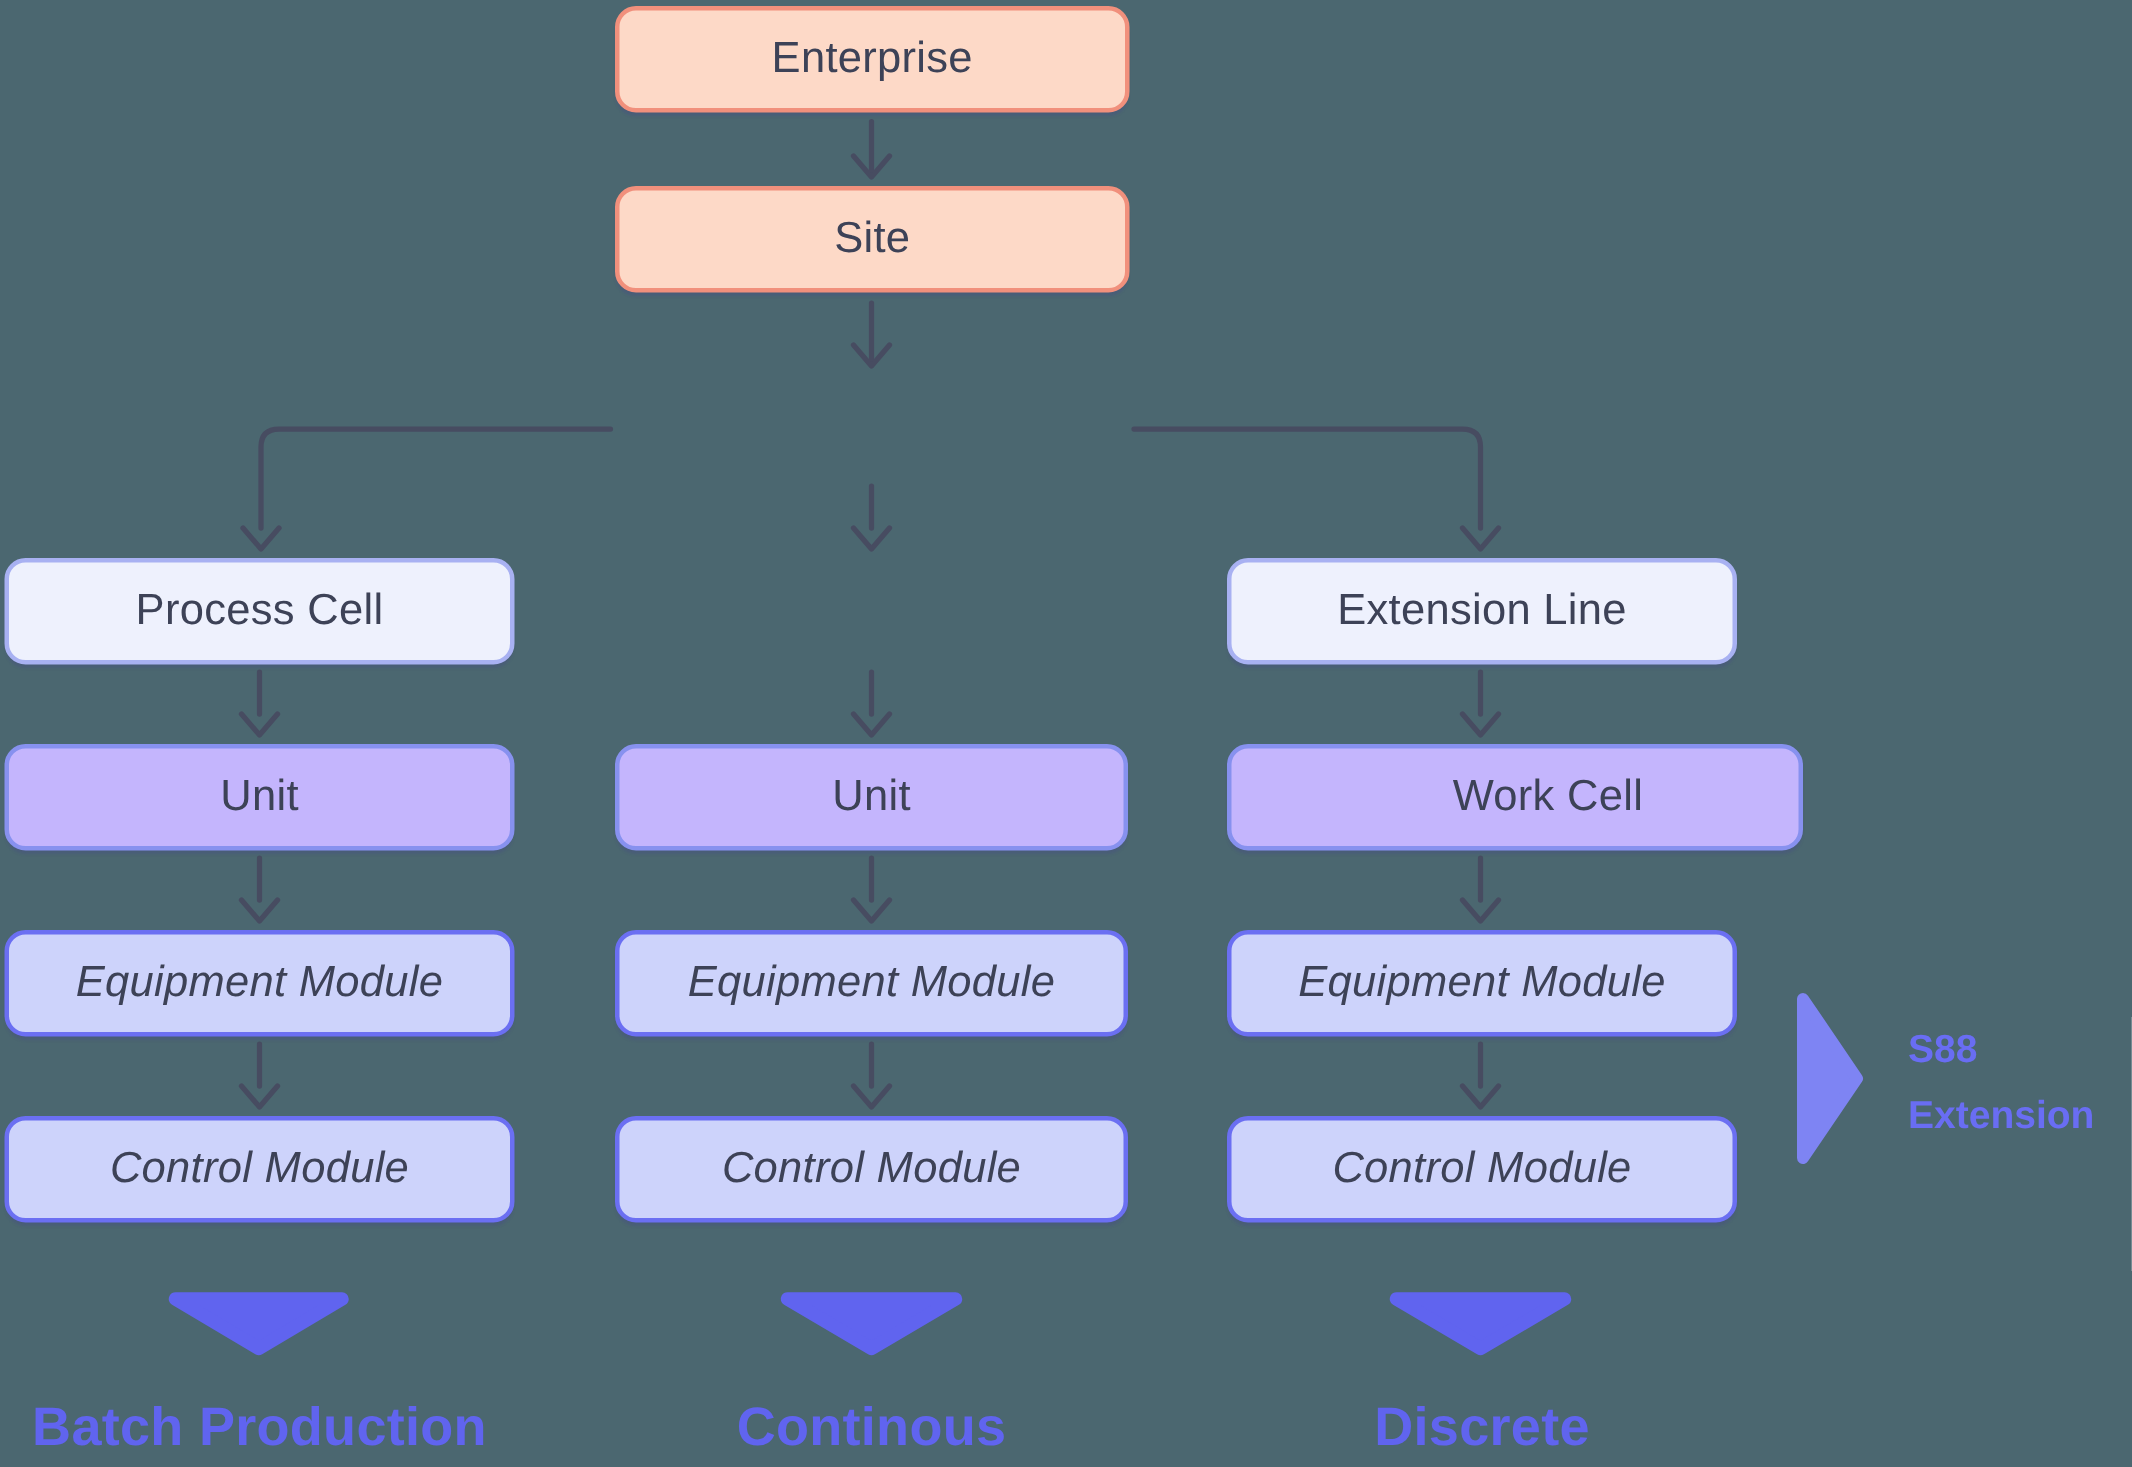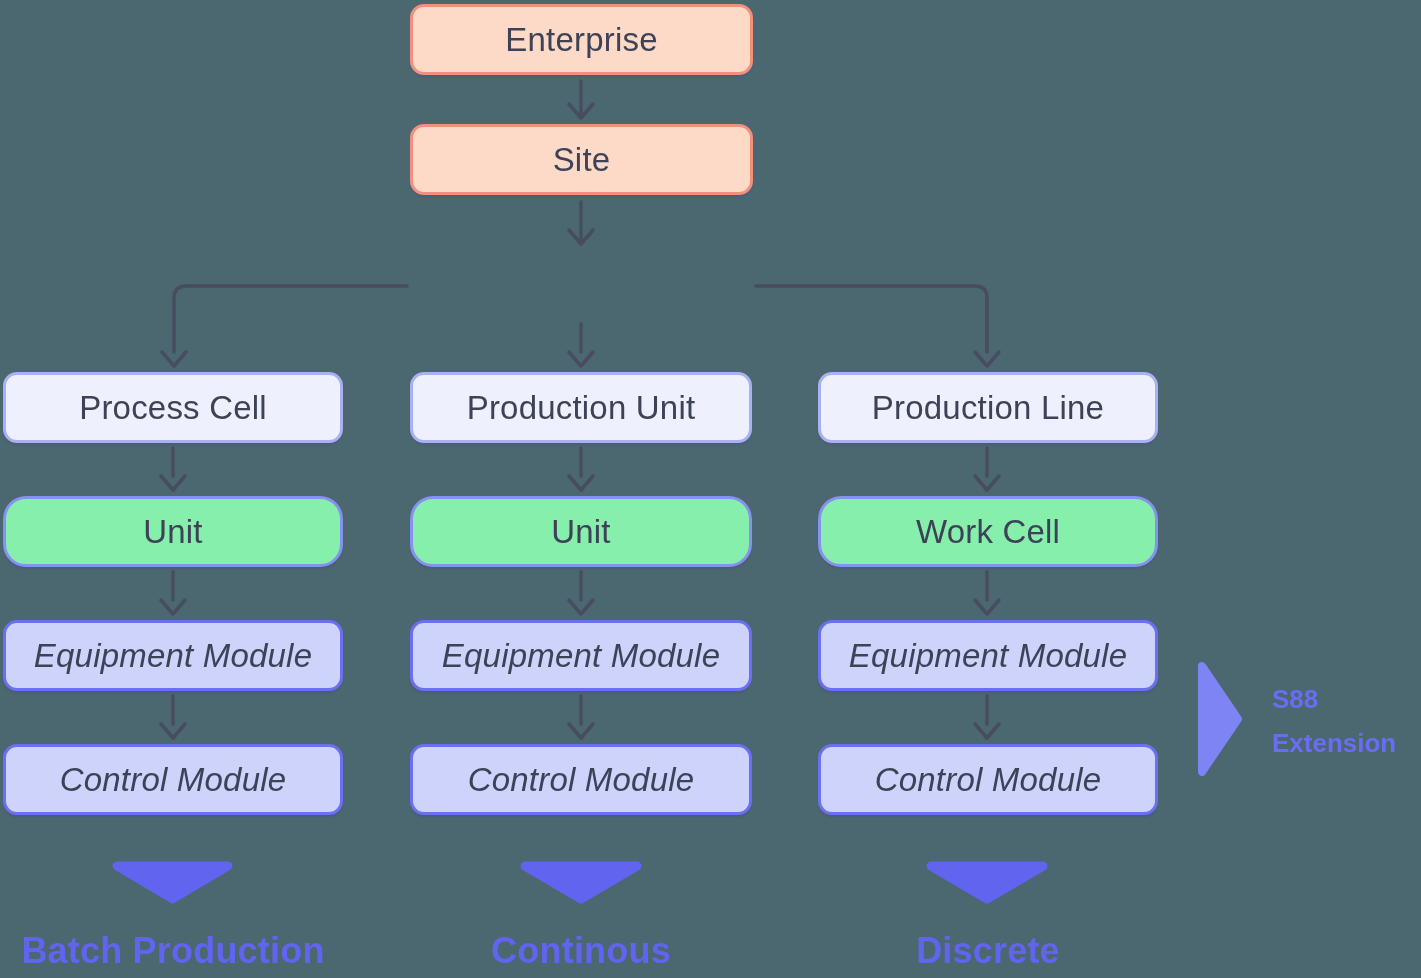--- a/index.html
+++ b/index.html
@@ -21,28 +21,28 @@
   }
 
   .box {
     position: absolute;
     height: 65px;               
     border: 3px solid;
     border-radius: 14px;
     display: flex;
     align-items: center;
     justify-content: center;
-    font-size: 33px;
+    font-size: 29px;
     color: #3D4257;
     letter-spacing: 0.2px;
     box-shadow: 0 3px 2px -1px rgba(70, 70, 140, 0.30);
   }
   .box.root { background: #FDD9C7; border-color: #F1907C; }
   .box.l2   { background: #EEF1FD; border-color: #A8B1F2; }
-  .box.l3   { background: #86efac; border-color: #8791EF; border-radius: 23px; }
+  .box.l3   { background: #c4b5fd; border-color: #8791EF; }
   .box.mod  { background: #CDD3FB; border-color: #6B6FF2; font-style: italic; }
 
   .caption {
     position: absolute;
     top: 930px;
     font-size: 36px;
     font-weight: 700;
     color: #6064EF;
     text-align: center;
     letter-spacing: 0.2px;
@@ -112,27 +112,26 @@
   </svg>
 
   <div class="box root" style="left:410px; top:4px;   width:337px;">Enterprise</div>
   <div class="box root" style="left:410px; top:124px; width:337px;text-align:right;">Site</div>
 
   <div class="box l2" style="left:3px; top:372px; width:334px;">Process Cell</div>
   <div class="box l3" style="left:3px; top:496px; width:334px;">Unit</div>
   <div class="box mod" style="left:3px; top:620px; width:334px;">Equipment Module</div>
   <div class="box mod" style="left:3px; top:744px; width:334px;">Control Module</div>
 
-  <div class="box l2" style="left:410px; top:372px; width:336px;">Production Unit</div>
   <div class="box l3" style="left:410px; top:496px; width:336px;">Unit</div>
   <div class="box mod" style="left:410px; top:620px; width:336px;">Equipment Module</div>
   <div class="box mod" style="left:410px; top:744px; width:336px;">Control Module</div>
 
-  <div class="box l2" style="left:818px; top:372px; width:334px;">Production Line</div>
-  <div class="box l3" style="left:818px; top:496px; width:334px;">Work Cell</div>
+  <div class="box l2" style="left:818px; top:372px; width:334px;">Extension Line</div>
+  <div class="box l3" style="left:818px; top:496px; width:334px;padding-left:44px;">Work Cell</div>
   <div class="box mod" style="left:818px; top:620px; width:334px;">Equipment Module</div>
   <div class="box mod" style="left:818px; top:744px; width:334px;">Control Module</div>
 
   <div class="caption" style="left:3px;   width:340px;">Batch Production</div>
   <div class="caption" style="left:818px; width:340px;">Discrete Production</div>
   <div class="caption" style="left:408px; width:346px;">Continous Production</div>
 
   <div class="s88-label" style="top:684px;">S88</div>
   <div class="s88-label" style="top:728px;">Extension</div>
 

